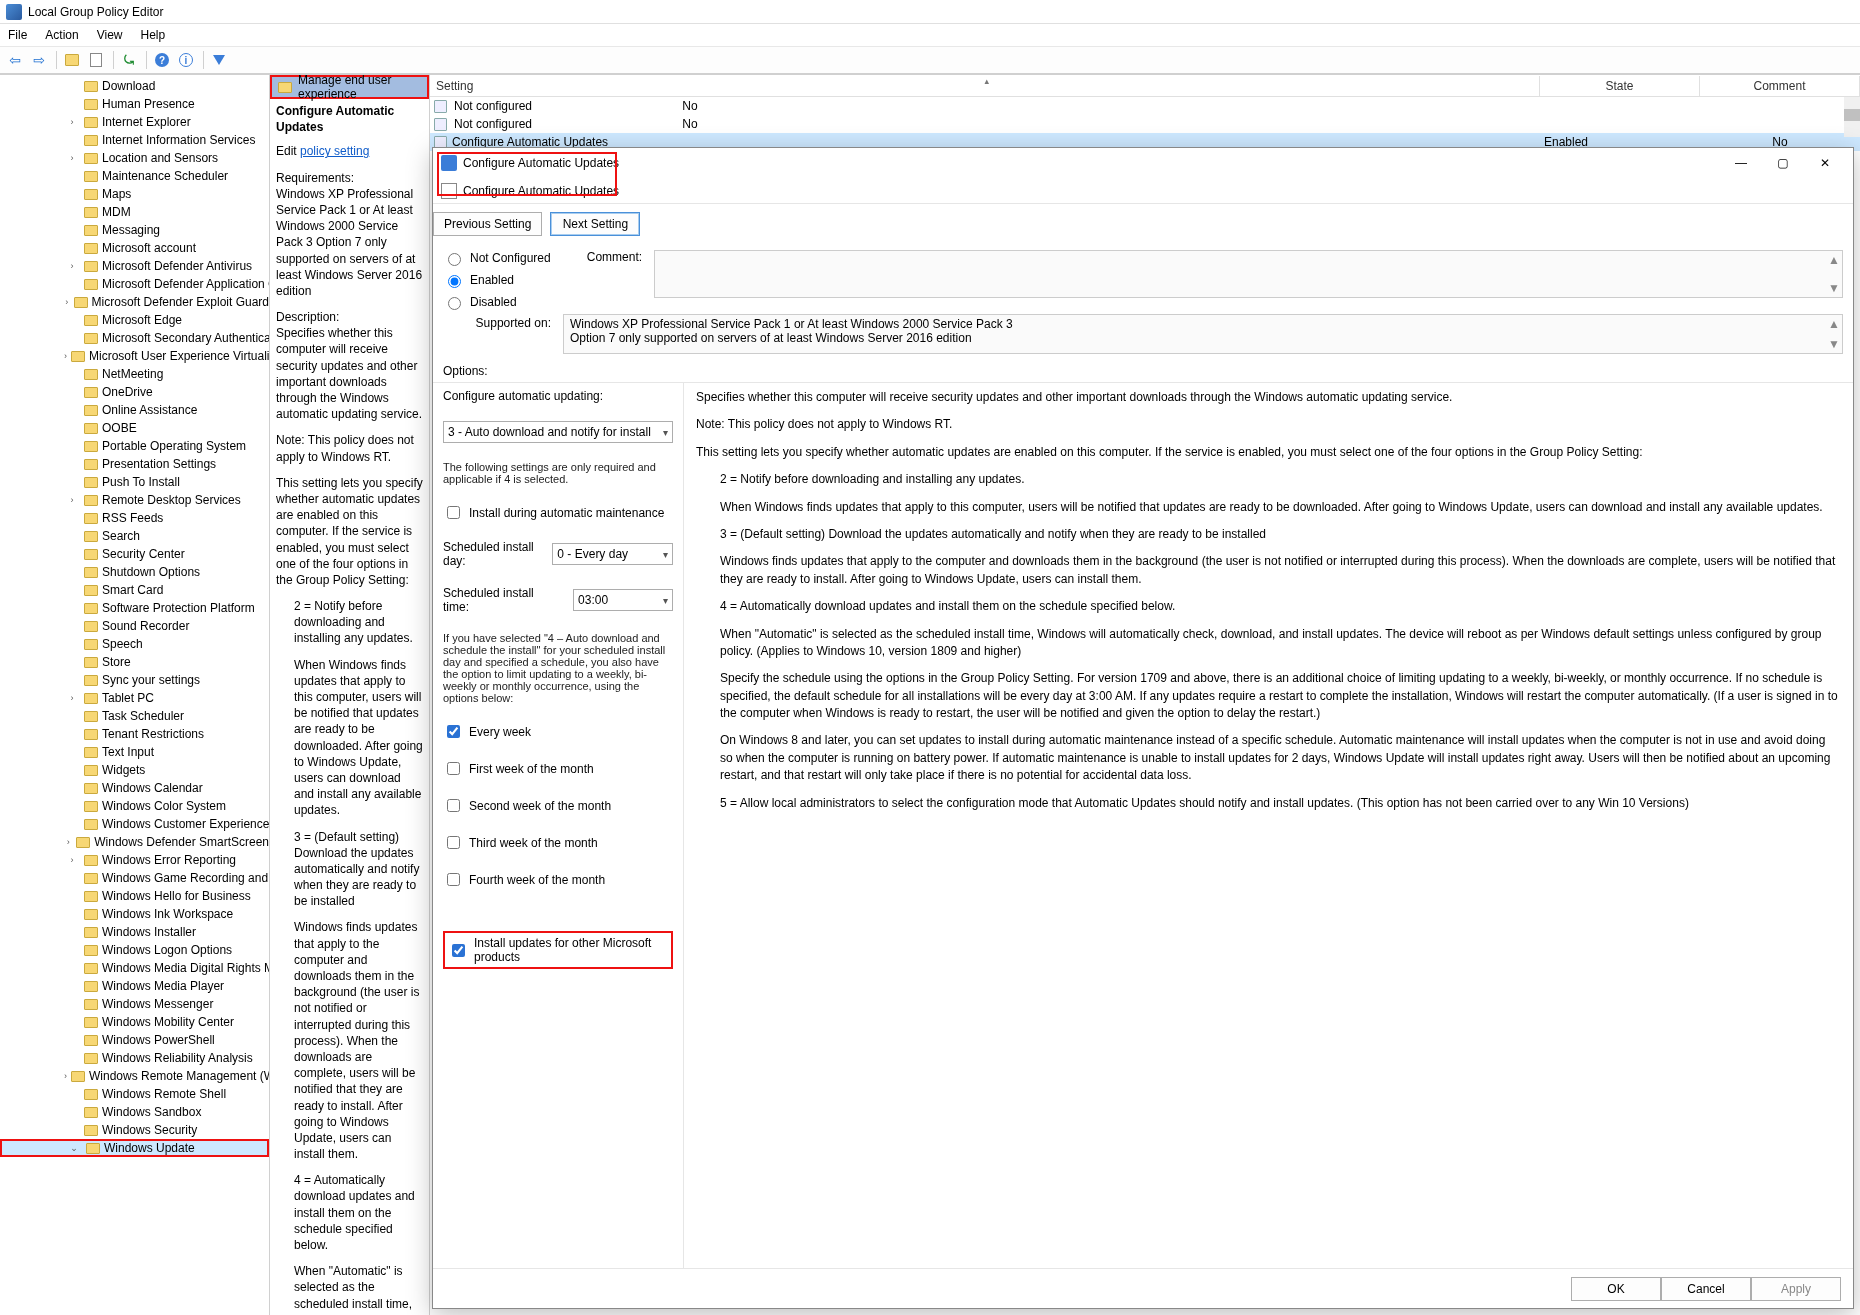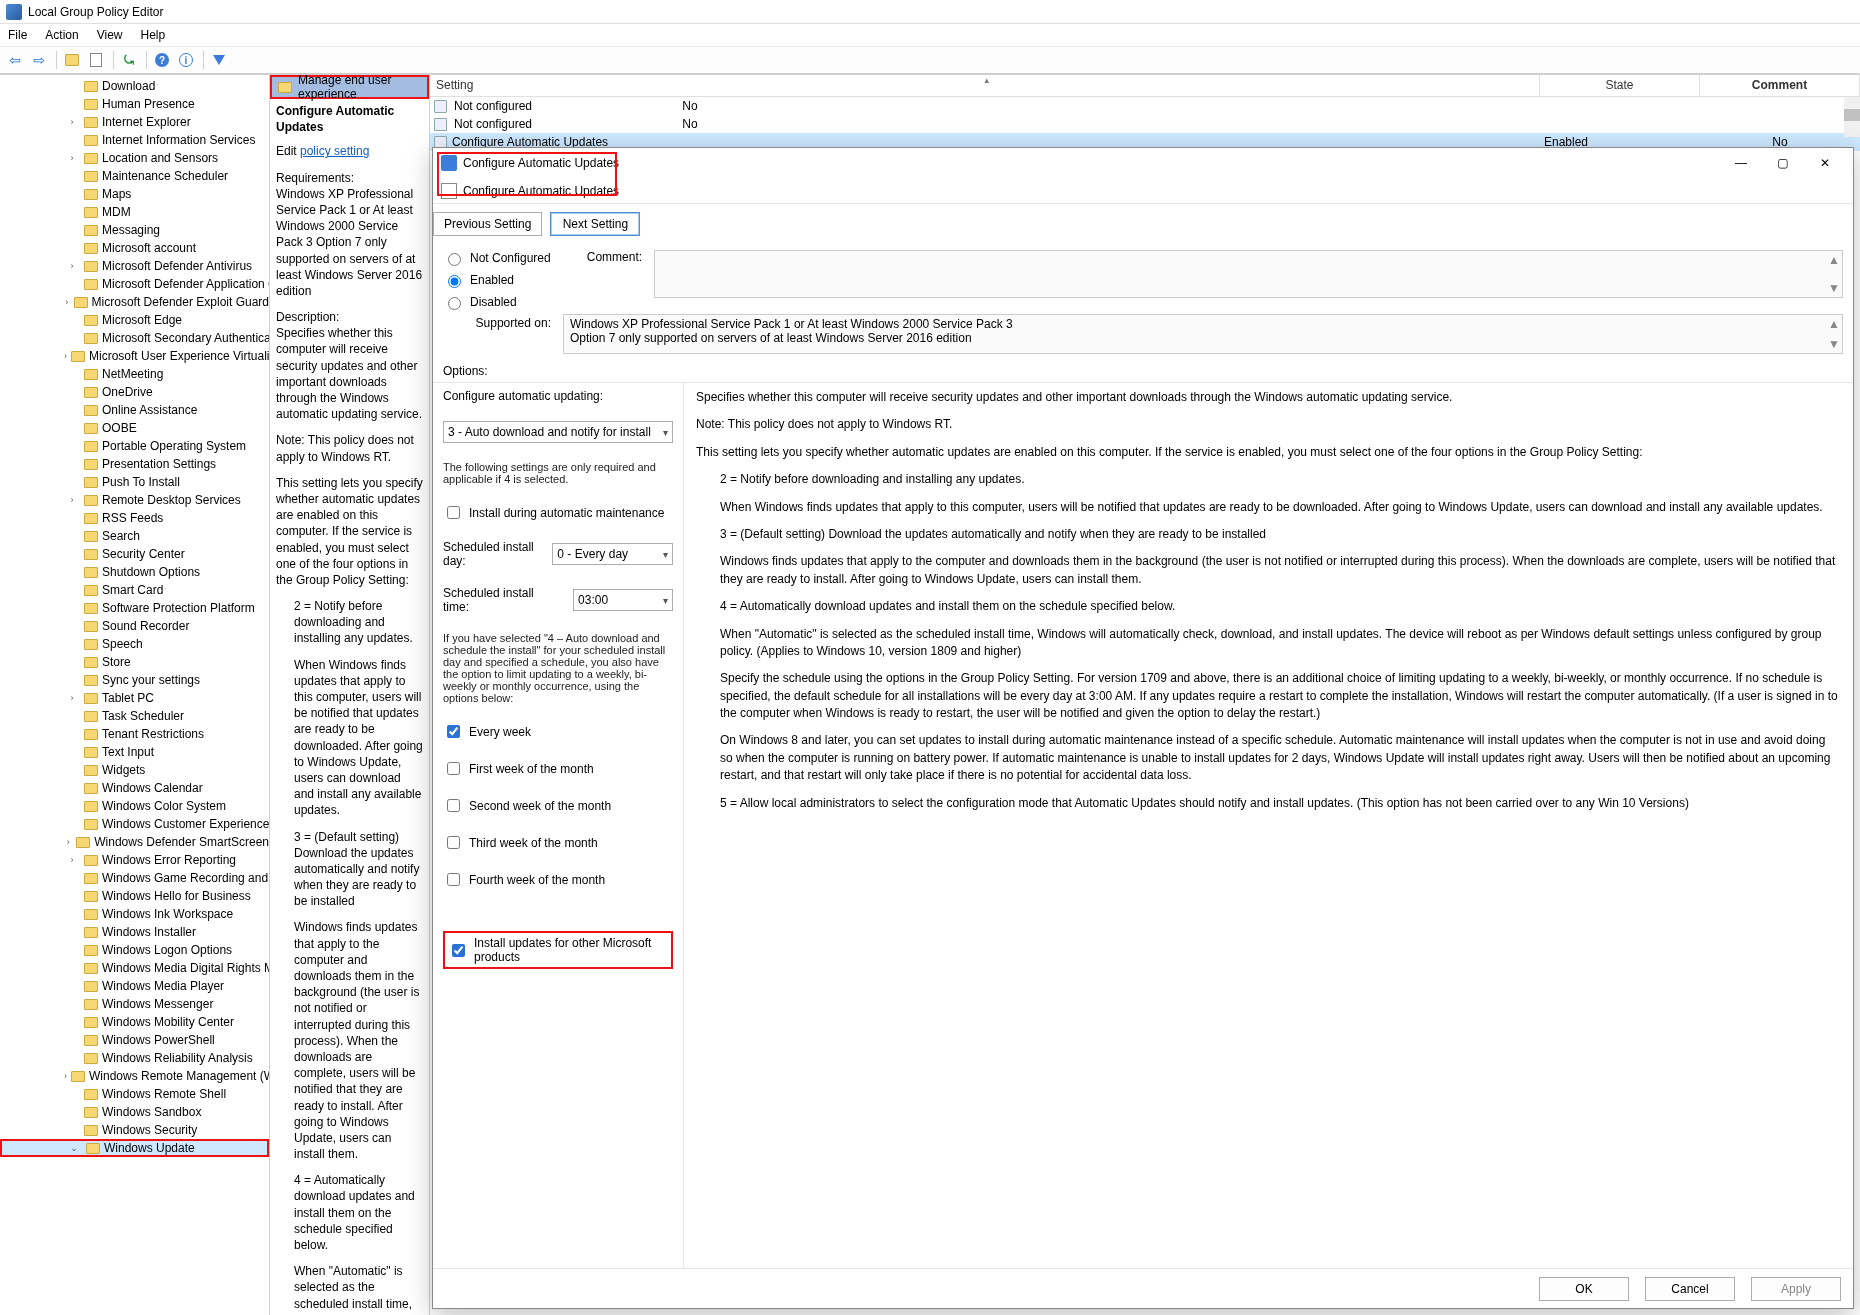--- a/index.html
+++ b/index.html
@@ -29,26 +29,26 @@
   .tree-item.sel { background:#cde8ff; }
   .red-box { border:2px solid #e11; }
 
   .detail-pane { width: 160px; flex: 0 0 160px; border-right:1px solid #d0d0d0; padding: 0; position:relative; }
   .detail-hdr  { background:#a3bce0; height:24px; display:flex; align-items:center; padding:0 6px; gap:6px; border:2px solid #e11; }
   .detail-body { padding:4px 6px; line-height:1.35; font-size:11.5px; overflow:hidden; height: calc(100% - 28px); }
   .detail-body b { font-weight:600; }
   .detail-body a { color:#105cc9; text-decoration:underline; cursor:pointer; }
 
   .list-pane { flex:1 1 auto; position:relative; }
-  .list-hdr  { display:flex; height:22px; border-bottom:1px solid #e0e0e0; }
+  .list-hdr  { display:flex; height:22px; border-bottom:1px solid #e0e0e0;align-items:center; }
   .list-hdr .col { border-right:1px solid #e0e0e0; padding:3px 6px; color:#333; }
   .col-setting { flex:1 1 auto; text-align:left; position:relative; }
   .col-setting .sort { position:absolute; left:50%; top:0; font-size:9px; color:#777; }
   .col-state { width:160px; text-align:center; }
-  .col-comment { width:160px; text-align:center;font-weight:bold; }
+  .col-comment { width:160px; text-align:center; }
   .list-row { display:flex; height:18px; align-items:center; }
   .list-row .c0 { width:20px; display:flex; justify-content:center; }
   .list-row .c1 { flex:1 1 auto; padding-left:2px; }
   .list-row .c2 { width:160px; text-align:left; padding-left:4px;}
   .list-row .c3 { width:160px; text-align:center; }
   .row-ico { width:13px; height:13px; border:1px solid #8aa; background:#eef; border-radius:1px; }
   .list-row.sel { background:#cde8ff; }
   .list-scrollbar { position:absolute; right:0; top:22px; width:16px; height:40px; background:#f0f0f0; }
   .list-scrollbar .thumb { background:#c0c0c0; width:100%; height:12px; margin-top:12px; }
 
@@ -80,21 +80,21 @@
   .dlg-columns-hdr .a { width:365px; padding:4px 10px; }
   .dlg-columns-hdr .b { flex:1; padding:4px 10px; }
 
   .select { height:22px; width:230px; border:1px solid #adadad; background:#fff; padding:0 4px; display:flex; align-items:center; justify-content:space-between; cursor:pointer; }
   .select .caret { color:#555; font-size:10px; }
   .field-row { display:flex; align-items:center; gap:10px; }
   .chk { display:flex; align-items:center; gap:6px; cursor:pointer; }
   .chk input { accent-color:#2a72d4; }
   .small { font-size:11px; color:#222; }
 
-  .dlg-footer { height:40px; display:flex; align-items:center; justify-content:flex-end; gap:16px; padding:8px 12px; border-top:1px solid #e6e6e6; }
+  .dlg-footer { height:40px; display:flex; align-items:center; justify-content:flex-end; gap:0; padding:8px 12px; border-top:1px solid #e6e6e6; }
 </style>
 </head>
 <body>
 
 <div class="window-title-bar">
   <div class="title-icon"></div>
   <span>Local Group Policy Editor</span>
 </div>
 
 <div class="menubar">

